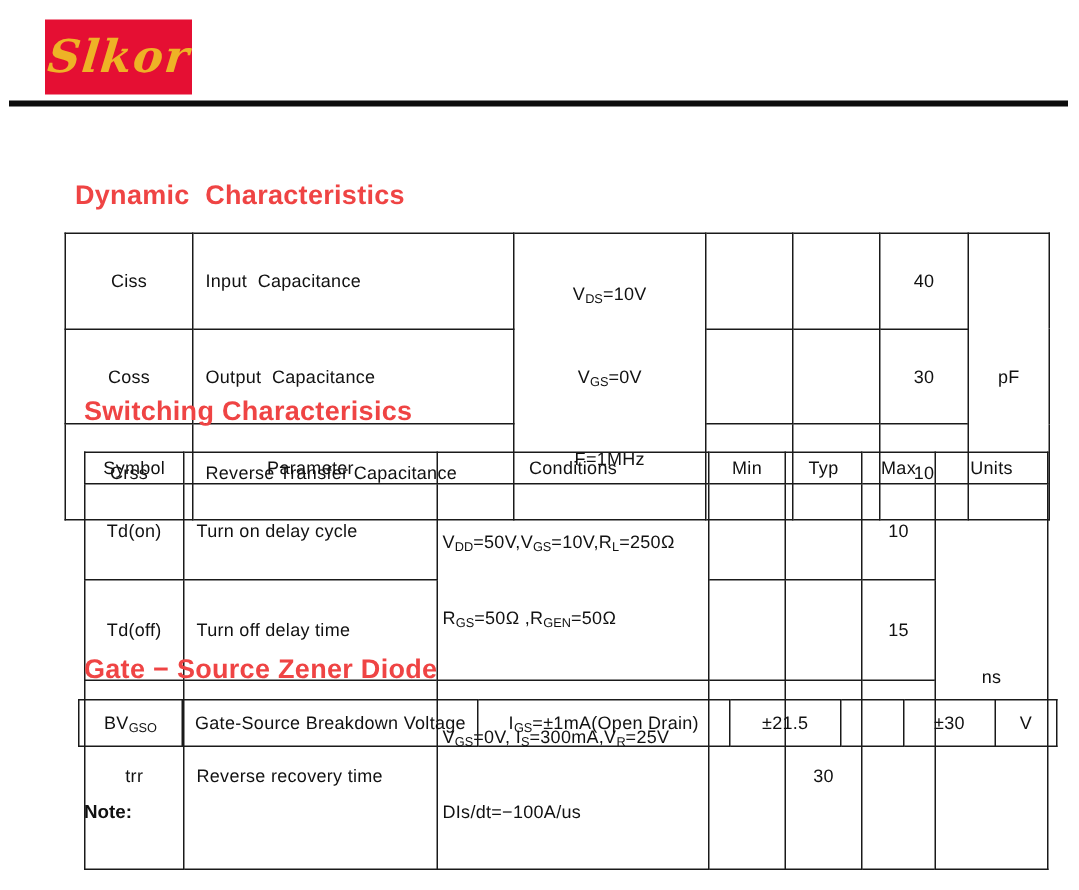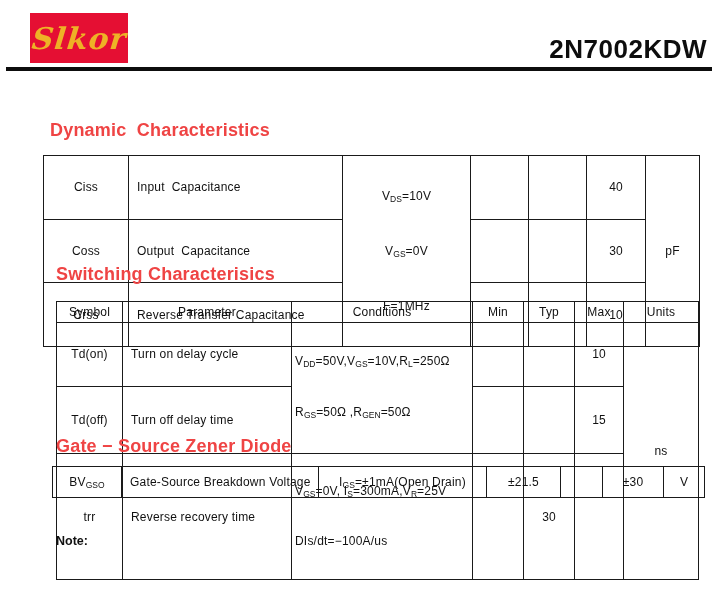--- a/index.html
+++ b/index.html
@@ -104,21 +104,20 @@
   .tbl3 tr { height: 31px; }
 </style>
 </head>
 <body>
 
 <div class="page">
 
   <div class="logo" style="background-color: rgb(229, 15, 51);">
     <span class="logo-text" style="color: rgb(238, 178, 38);">Slkor</span>
   </div>
-  <div class="part-number">2N7002KDW</div>
   <div class="rule"></div>
 
   <div class="sec-title title-dynamic">Dynamic  Characteristics</div>
 
   <table class="tbl tbl1">
     <colgroup>
       <col style="width:85px">
         <col style="width:214px">
         <col style="width:128px">
       <col style="width:58px">

